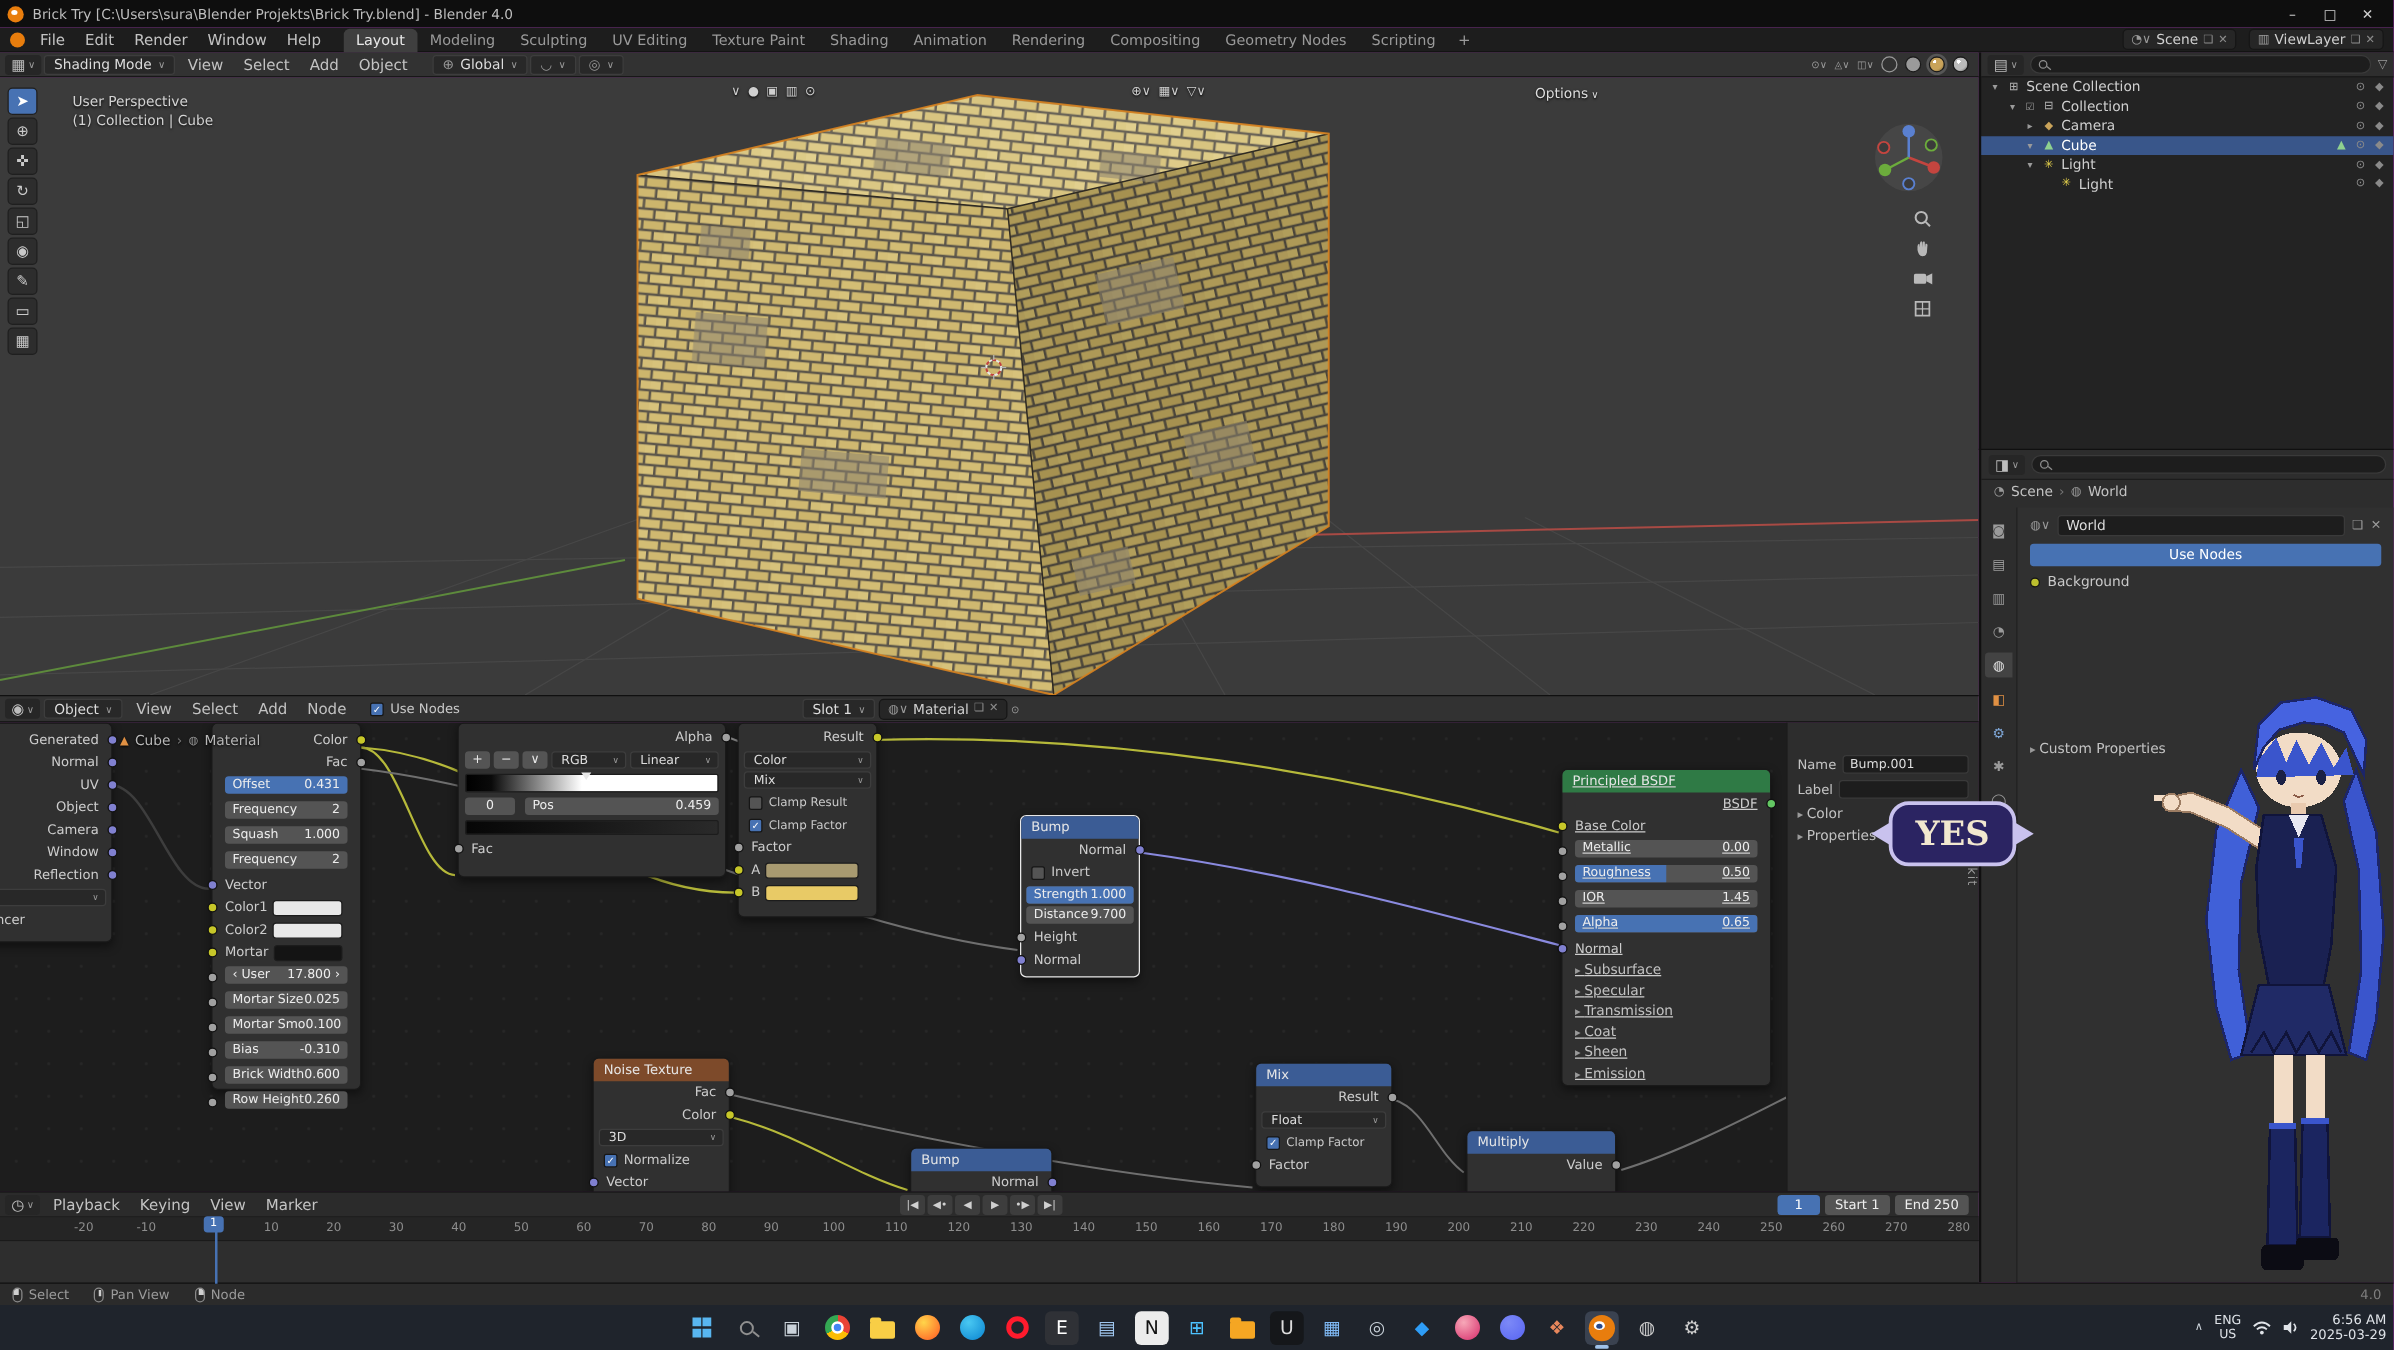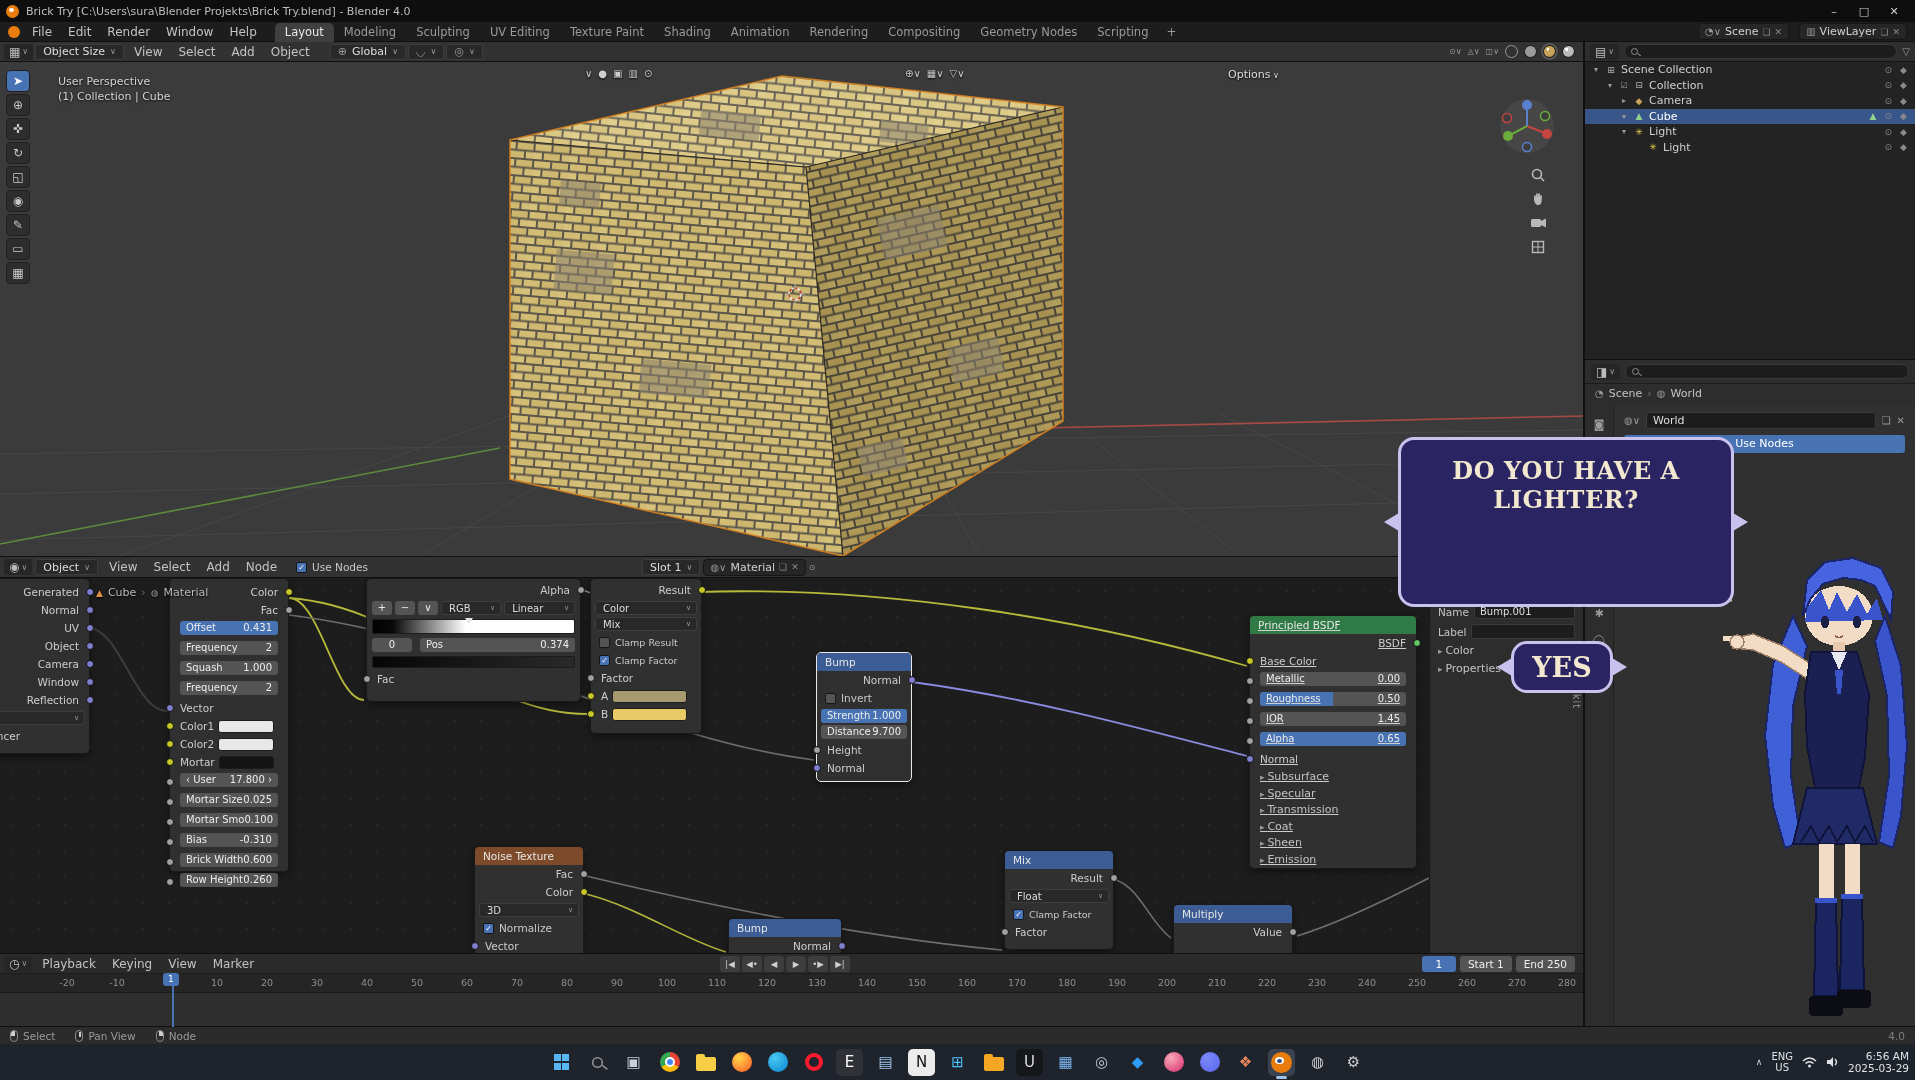--- a/index.html
+++ b/index.html
@@ -251,21 +251,21 @@
         <span>ViewLayer</span>
         <span class="db-x">❏</span>
         <span class="db-x">✕</span>
       </span>
     </span>
   </div>
 
   <div id="vph" class="pane">
     <span class="ed-icon">▦</span>
     <span class="dd-pill">
-        <span>Object Size</span>
+        <span>Shading Mode</span>
       </span>
     <span id="vph-menus" style="display:flex;">
         <span class="menu-item">View</span>
         <span class="menu-item">Select</span>
         <span class="menu-item">Add</span>
         <span class="menu-item">Object</span>
       </span>
     <span class="hdr-gap"></span>
     <span class="dd-pill">
         <span style="color:#9a9a9a;">⊕</span>
@@ -709,21 +709,21 @@
       </div>
       <div class="rampbar">
           <span class="stop"></span>
         </div>
       <div style="display:flex;padding:0 1px;">
         <span class="slider" style="width:40px;flex:0 0 auto;justify-content:center;">
             <span>0</span>
           </span>
         <span class="slider" style="flex:1;">
             <span>Pos</span>
-            <span>0.374</span>
+            <span>0.459</span>
           </span>
       </div>
       <div class="rampdark"></div>
       <div class="nrow"><span class="sock l s-gray"></span><span>Fac</span></div>
     </div>
 
     <div class="node" id="n-mixcolor" style="left:590px;top:0;width:112px;height:156px;padding-top:2px;">
       <div class="nrow out"><span>Result</span><span class="sock r s-yel"></span></div>
       <div class="dd"><span>Color</span></div>
       <div class="dd"><span>Mix</span></div>
@@ -1017,23 +1017,20 @@
           <polygon points="1,4 4,4 7,1 7,11 4,8 1,8" fill="#dfe3e8"></polygon>
           <path d="M9 3 Q12 6 9 9" fill="none" stroke="#dfe3e8" stroke-width="1.4"></path>
         </svg>
       <span class="clock">
         <div>6:56 AM</div>
           <div>2025-03-29</div>
       </span>
     </span>
   </div>
 
-  <div id="bubble1" class="bubble">
-    <span>Do you have a lighter?</span>
-  </div>
   <div id="bubble2" class="bubble">
     <span>Yes</span>
   </div>
 
   <svg id="character" viewBox="0 0 192 506" shape-rendering="crispEdges">
 
     <polygon points="70,72 50,120 42,192 50,262 62,304 78,298 68,232 70,162 84,102" fill="#4060d8" stroke="#1c2568" stroke-width="2"></polygon>
     <polygon points="162,72 178,122 184,202 178,272 170,304 156,298 166,232 164,152 152,97" fill="#3a55cc" stroke="#1c2568" stroke-width="2"></polygon>
 
     <polygon points="88,120 60,102 30,90 12,94 10,104 30,106 58,118 86,136" fill="#f2dcc6" stroke="#9c7c62" stroke-width="1.5"></polygon>

